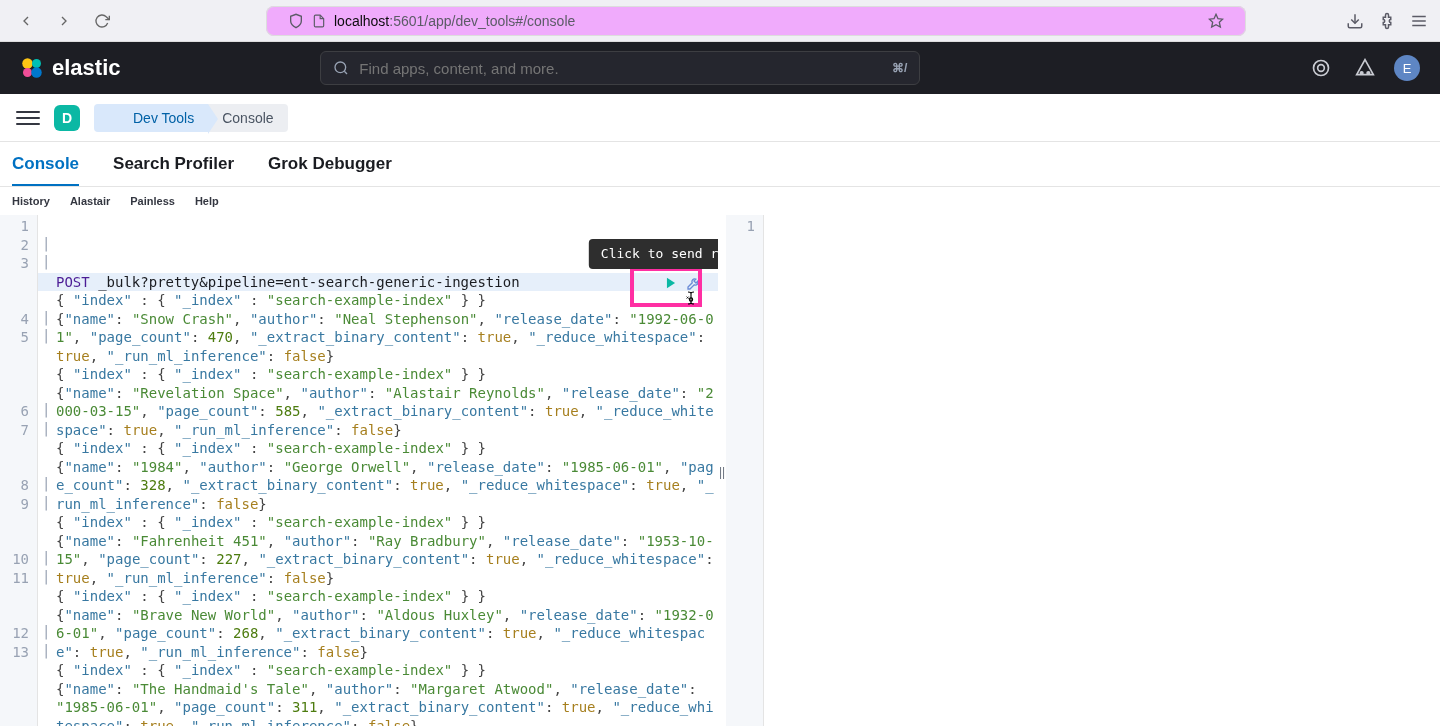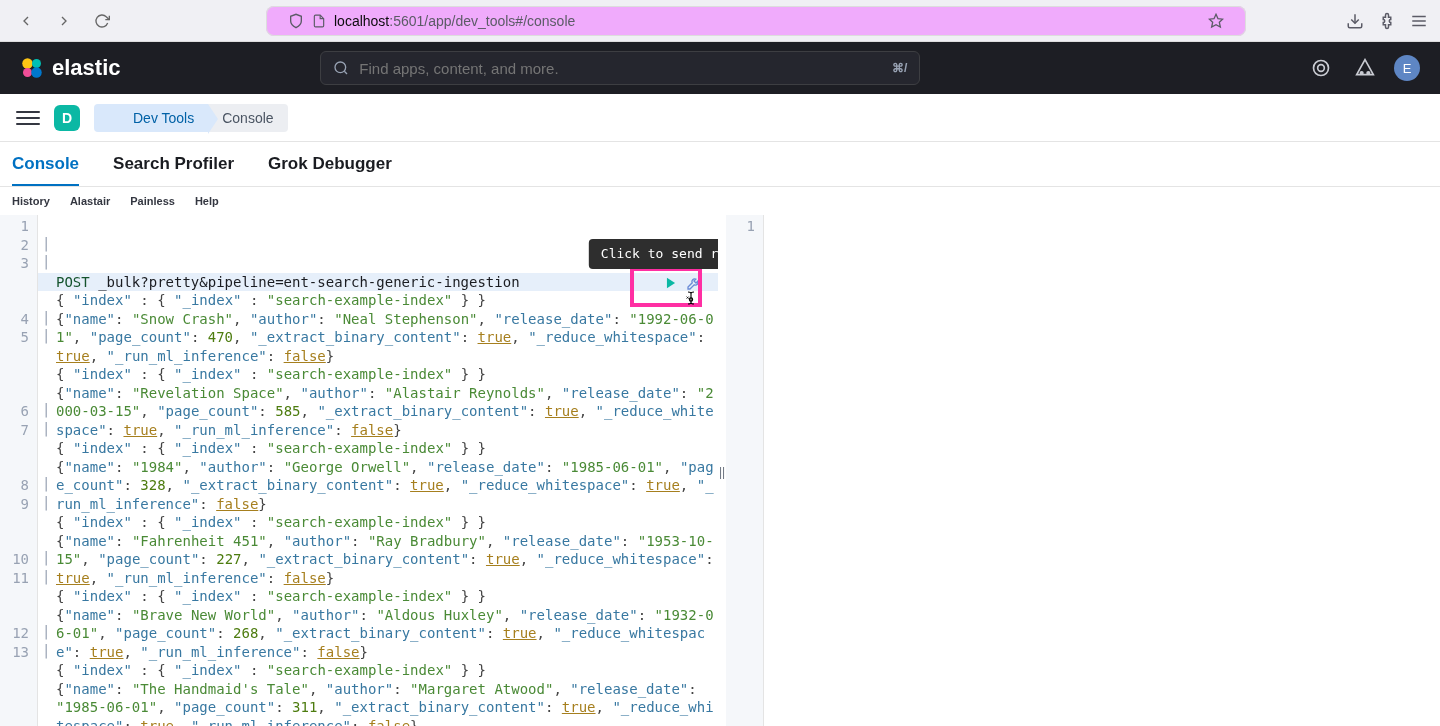--- a/index.html
+++ b/index.html
@@ -54,25 +54,25 @@
   .gutter { width: 38px; background: #f5f7fa; border-right: 1px solid #e4e4e4; text-align: right; color: #98a2b3; font-family: Menlo, Consolas, monospace; font-size: 14px; padding-top: 2px; }
   .gutter .ln { height: 18.5px; line-height: 18.5px; padding-right: 8px; }
   .gutter-wrap { display: flex; height: 100%; }
   .editor { flex: 1; font-family: Menlo, Consolas, monospace; font-size: 14px; line-height: 18.5px; padding: 2px 4px 0 18px; white-space: pre; overflow: hidden; position: relative; }
   .editor .line { min-height: 18.5px; position: relative; white-space: pre-wrap; word-break: break-all; }
   .editor .line.hl { background: #e6effa; margin-left: -18px; padding-left: 18px; margin-right: -4px; }
   .fold-bar { position: absolute; left: 0; top: 0; bottom: 0; width: 14px; }
   .fold-mark { position: absolute; left: 4px; color: #98a2b3; font-size: 14px; }
   
   
-  .tk-method { color: #14532d; }
+  .tk-method { color: #4c1d95; }
   .tk-key { color: #3878a1; }
   .tk-string { color: #4a8a36; }
   .tk-number { color: #4d7c0f; }
-  .tk-bool { color: #a67f1e; text-decoration: underline; }
+  .tk-bool { color: #a67f1e; }
   .tk-punct { color: #444; }
   
   
   .pane-right .gutter-wrap { height: 100%; }
   .pane-right .gutter { width: 38px; }
   .splitter { display: flex; align-items: center; justify-content: center; width: 8px; cursor: col-resize; color: #68707d; font-size: 12px; }
   
   
   .tooltip { position: absolute; top: -34px; left: 50%; transform: translateX(-50%); background: #2e2e2e; color: #fff; font-size: 13px; padding: 6px 12px; border-radius: 4px; white-space: nowrap; z-index: 12; }
   .action-box { position: absolute; top: 0; right: 10px; display: flex; align-items: center; gap: 8px; padding: 2px 6px; }

